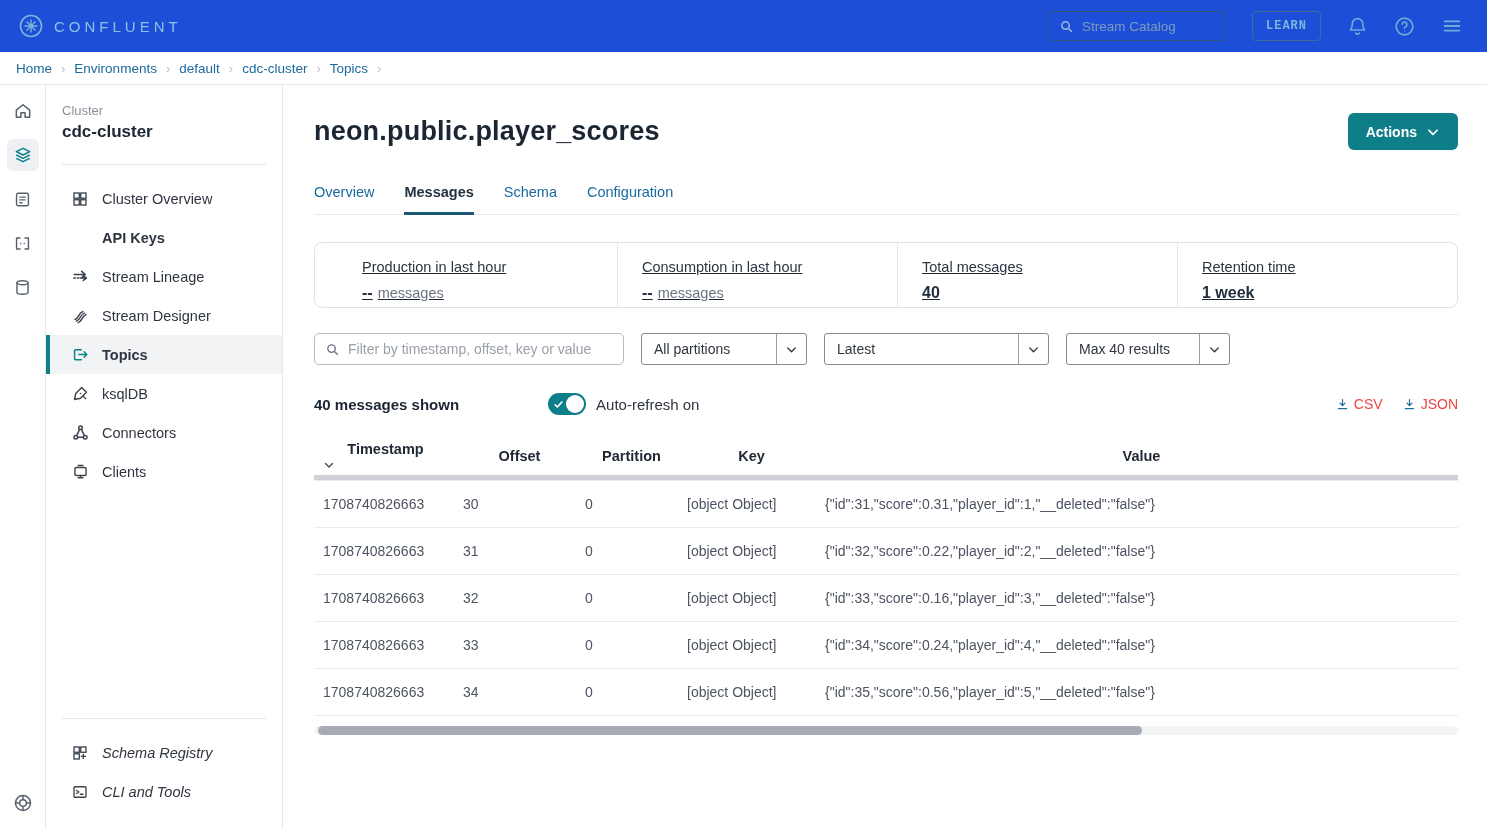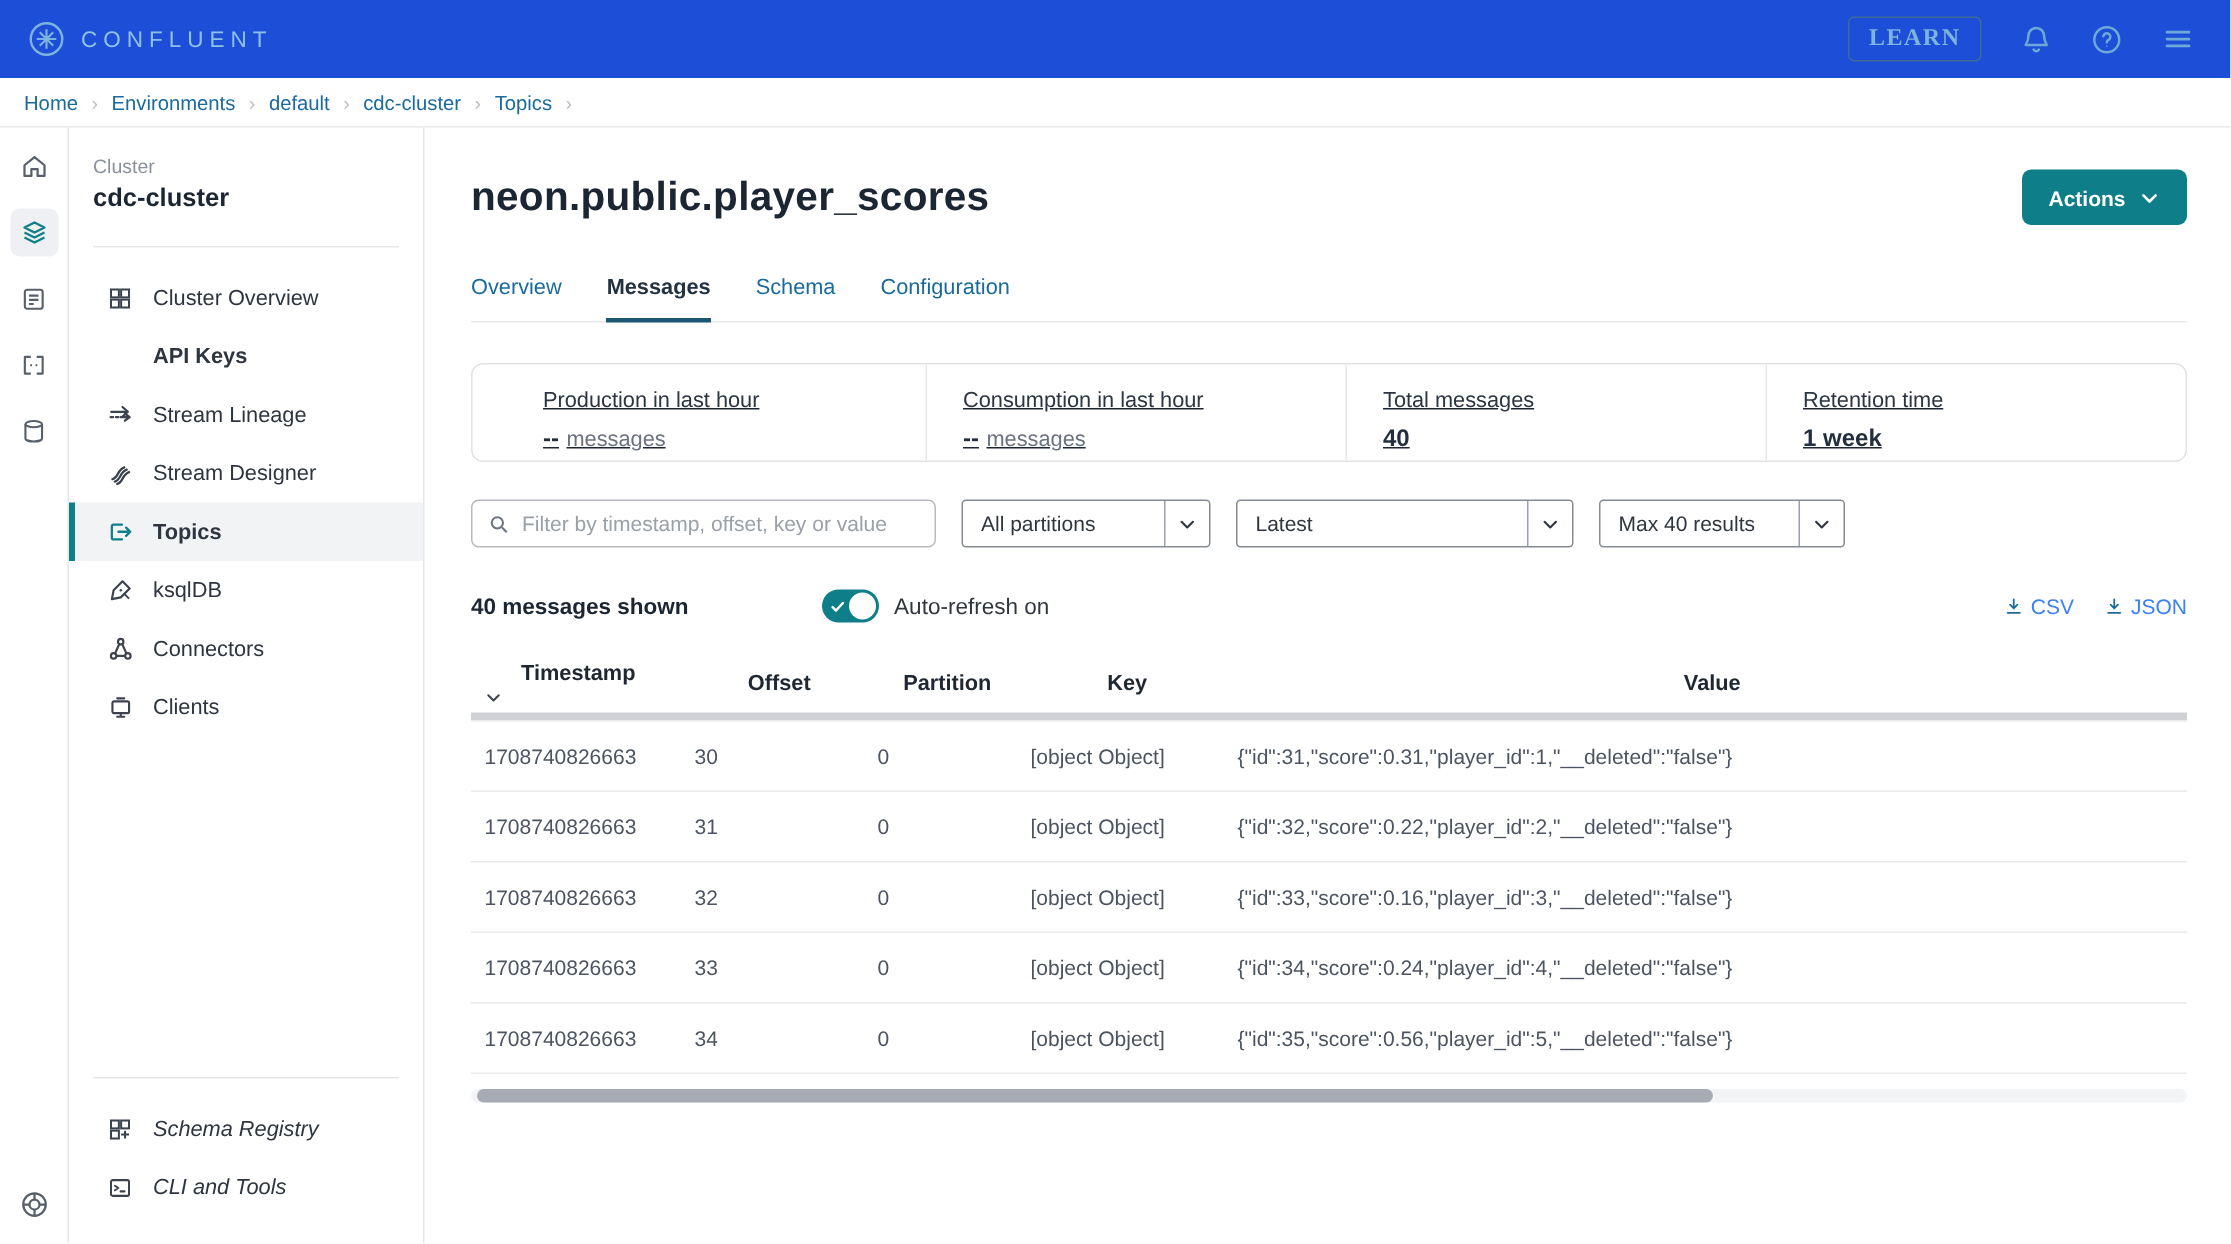--- a/index.html
+++ b/index.html
@@ -10,21 +10,21 @@
   .navbar { height:52px; background:#1d4ed8; display:flex; align-items:center; padding:0 24px 0 18px; }
   .brand { display:flex; align-items:center; gap:10px; color:#7db4dd; }
   .brand-name { font-size:15px; letter-spacing:4px; font-weight:500; color:#8fc0e4; }
   .nav-right { margin-left:auto; display:flex; align-items:center; gap:26px; }
   .nav-search { display:flex; align-items:center; gap:8px; width:178px; height:30px;
     border:1px solid #33567c; border-radius:4px; padding:0 10px; }
   .nav-search input { background:transparent; border:none; outline:none; width:120px;
     color:#cfe2f2; font-size:13.5px; font-family:inherit; }
   .nav-search input::placeholder { color:#7e9cbd; }
   .learn-btn { height:30px; padding:0 13px; border:1px solid #3f6c96; border-radius:4px;
-    background:transparent; color:#7db4dd; font-size:16px; letter-spacing:1px; font-family:Liberation Serif, serif; font-weight:600; cursor:pointer; }
+    background:transparent; color:#7db4dd; font-size:12px; letter-spacing:1px; font-family:Liberation Mono, monospace; font-weight:600; cursor:pointer; }
   .nav-icon { color:#6fa9d6; display:flex; align-items:center; cursor:pointer; }
 
   
   .breadcrumb { height:33px; display:flex; align-items:center; gap:9px; padding:0 16px;
     border-bottom:1px solid #e8e9ec; font-size:13.5px; }
   .crumb { color:#1a6a9e; text-decoration:none; cursor:pointer; }
   .crumb-sep { color:#b9c0c8; font-size:13px; }
 
   
   .shell { display:flex; height:744px; }
@@ -84,21 +84,21 @@
   .dd-partitions { width:166px; } .dd-order { width:225px; } .dd-limit { width:164px; }
 
   .msg-bar { margin-top:28px; display:flex; align-items:center; }
   .msg-count { font-size:15px; font-weight:700; }
   .toggle { margin-left:89px; width:38px; height:22px; background:#0e7e89; border-radius:11px;
     position:relative; display:flex; align-items:center; cursor:pointer; }
   .toggle .tcheck { color:#fff; margin-left:5px; display:flex; }
   .toggle .knob { position:absolute; right:2px; width:18px; height:18px; background:#fff; border-radius:50%; }
   .toggle-label { margin-left:10px; font-size:15px; color:#30363f; }
   .export { margin-left:auto; display:flex; gap:20px; }
-  .export a { color:#3b82f6; font-size:14px; text-decoration:none; display:flex; align-items:center; gap:5px; cursor:pointer; }
+  .export a { color:#ef4444; font-size:14px; text-decoration:none; display:flex; align-items:center; gap:5px; cursor:pointer; }
 
   table.msg-table { margin-top:22px; width:100%; border-collapse:collapse; table-layout:fixed; }
   .msg-table th { text-align:center; font-size:14.5px; font-weight:600; color:#1f2733;
     height:38px; vertical-align:middle; padding:0 0 0 9px; }
   .msg-table th .sort { color:#3c434e; vertical-align:-2px; margin-left:6px; }
   .head-bar td { height:5px; background:#cfd1d6; padding:0; }
   .msg-table td.cell { height:47px; font-size:14px; color:#4d5461; padding-left:9px;
     border-bottom:1px solid #e8eaec; white-space:nowrap; overflow:hidden; }
   .msg-table tr.row td { border-top:1px solid #e8eaec; }
   .col-ts{width:140px;} .col-off{width:122px;} .col-part{width:102px;} .col-key{width:138px;}
@@ -117,20 +117,29 @@
       <svg width="26" height="26" viewBox="0 0 26 26" fill="none" stroke="#7db4dd" stroke-width="1.6">
         <circle cx="13" cy="13" r="10.5"></circle>
         <g stroke-width="1.4">
           <path d="M13 6.5 V19.5 M6.5 13 H19.5 M8.5 8.5 L17.5 17.5 M17.5 8.5 L8.5 17.5"></path>
         </g>
       </svg>
     </span>
     <span class="brand-name">CONFLUENT</span>
   </div>
   <div class="nav-right">
+    <div class="nav-search">
+      <span>
+        <svg width="15" height="15" viewBox="0 0 24 24" fill="none" stroke="#9dbcd9" stroke-width="2.4">
+          <circle cx="10.5" cy="10.5" r="6"></circle>
+            <path d="M15.5 15.5 L20.5 20.5"></path>
+        </svg>
+      </span>
+      <input placeholder="Stream Catalog" style="">
+    </div>
     <button class="learn-btn">LEARN</button>
     <span class="nav-icon">
       <svg width="21" height="21" viewBox="0 0 24 24" fill="none" stroke="currentColor" stroke-width="1.9" stroke-linecap="round" stroke-linejoin="round">
         <path d="M18 9 a6 6 0 0 0 -12 0 c0 5 -2 6 -2 7 h16 c0 -1 -2 -2 -2 -7"></path>
         <path d="M10 19.5 a2.2 2.2 0 0 0 4 0"></path>
       </svg>
     </span>
     <span class="nav-icon">
       <svg width="21" height="21" viewBox="0 0 24 24" fill="none" stroke="currentColor" stroke-width="1.9" stroke-linecap="round">
         <circle cx="12" cy="12" r="9.5"></circle>

